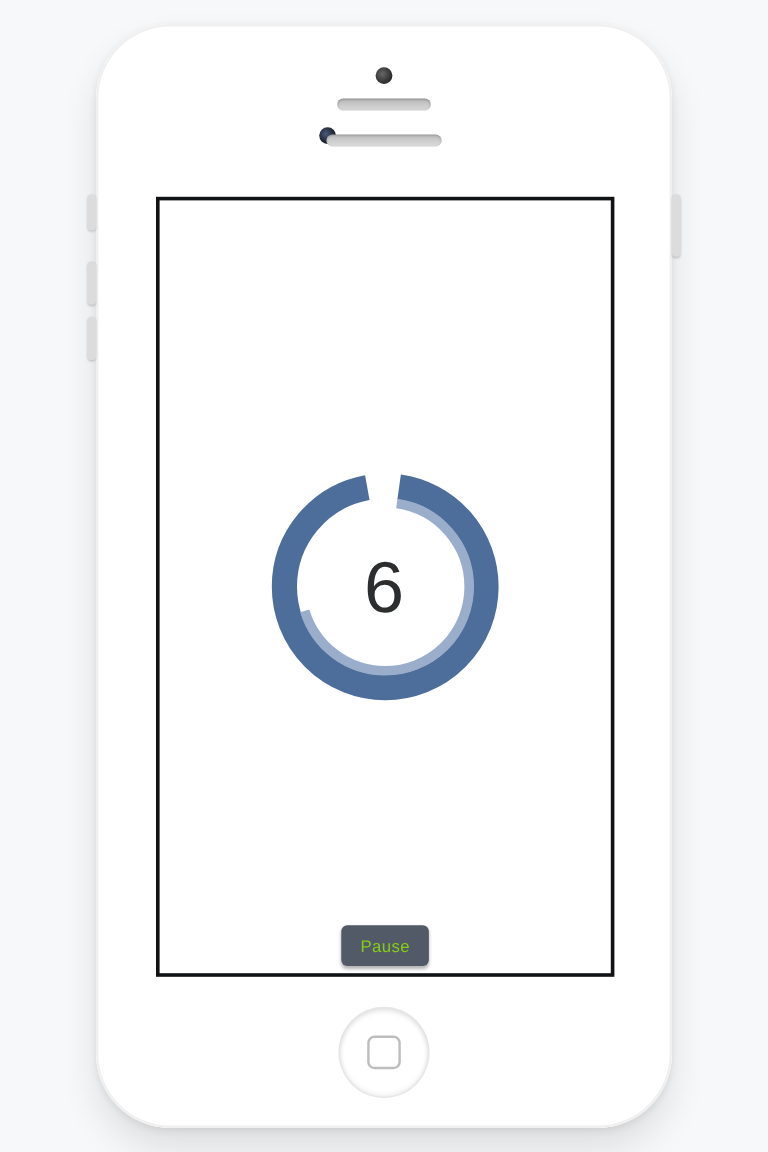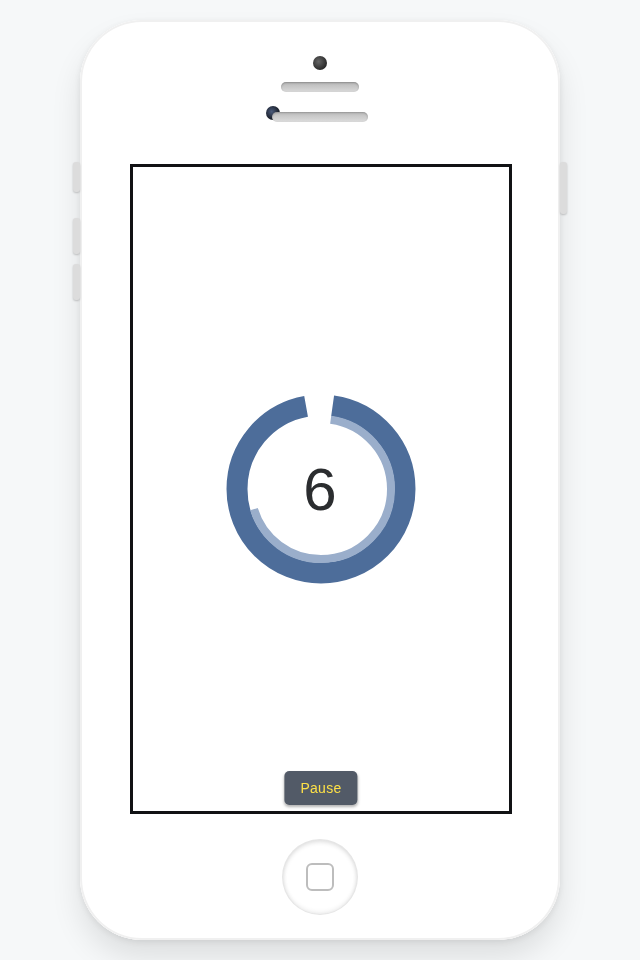--- a/index.html
+++ b/index.html
@@ -147,21 +147,21 @@
     position: absolute;
     left: 50%;
     bottom: 6px;
     transform: translateX(-50%);
     min-width: 70px;
     height: 34px;
     padding: 0 16px;
     border: none;
     border-radius: 5px;
     background: #525a67;
-    color: #fde047;
+    color: #84cc16;
     font-size: 14px;
     font-weight: 300;
     letter-spacing: 0.3px;
     box-shadow: 0 2px 3px rgba(0,0,0,0.3);
     cursor: pointer;
     font-family: inherit;
   }
 </style>
 </head>
 <body>

